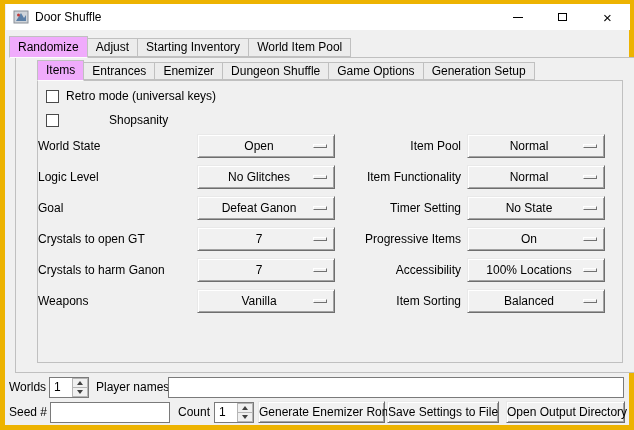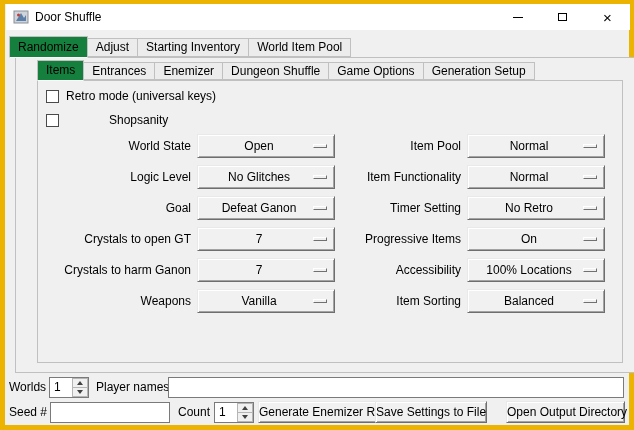--- a/index.html
+++ b/index.html
@@ -22,38 +22,38 @@
   .glyph-max { width:9px; height:8px; border:1px solid #000; display:block; }
   .glyph-close { font-size:15px; line-height:15px; }
 
   
   .client { position:absolute; left:0; top:26px; right:0; bottom:0; background:#f0f0f0; }
 
   
   .tabs { position:absolute; display:flex; align-items:flex-end; z-index:3; }
   .tabs1 { left:4px; top:5px; height:22px; }
   .tab { height:19px; line-height:17px; padding:0 8px; background:#ececec; border:1px solid #c0c0c0; margin-right:-1px; white-space:nowrap; cursor:default; }
-  .tab.sel { height:22px; line-height:20px; background:#15803d; border-bottom:1px solid #fcfcfc; margin-bottom:-1px; position:relative; z-index:4; }
+  .tab.sel { height:22px; line-height:20px; background:#f0abfc; border-bottom:1px solid #fcfcfc; margin-bottom:-1px; position:relative; z-index:4; }
   .pane { position:absolute; background:#f0f0f0; border:1px solid #c0c0c0; }
   .pane1 { left:3px; top:27px; width:631px; height:316px; z-index:1;margin-left:7px; }
   .tabs2 { left:21px; top:1px; height:21px; }
   .tab2 { height:18px; line-height:16px; }
   .tab2.sel { height:21px; line-height:19px; }
   .pane2 { left:21px; top:22px; width:586px; height:283px; z-index:1; }
 
   
   .chk-row { position:absolute; left:8px; display:flex; align-items:center; height:16px; cursor:default; }
   .chk-box { width:13px; height:13px; background:#fff; border:1px solid #4a4a4a; margin-right:7px; flex:0 0 auto; }
   .chk-1 { top:7px; }
   .chk-2 { top:31px;gap:43px; }
 
   
   .grid { position:absolute; left:0; top:49px; right:8px; }
   .srow { display:flex; align-items:center; height:31px; }
-  .l-lbl { width:153px; text-align:right; white-space:nowrap; }
+  .l-lbl { width:153px; text-align:left; white-space:nowrap; }
   .r-lbl { width:126px; text-align:right; white-space:nowrap; }
   .opt { position:relative; width:138px; height:24px; margin-left:6px; line-height:22px; text-align:center;
          background:#f1f1f1; border:1px solid; border-color:#e9e9e9 #6e6e6e #6e6e6e #e9e9e9;
          box-shadow: inset 1px 1px 0 #ffffff, inset -1px -1px 0 #a3a3a3; cursor:default; }
   .opt-text { position:relative; display:block; padding-right:14px; padding-left:0; }
   .opt-ind { position:absolute; right:7px; top:50%; margin-top:-2px; width:14px; height:4px;
              background:#f0f0f0; border:1px solid; border-color:#ffffff #707070 #707070 #ffffff; }
 
   
   .tk-btn { position:absolute; background:#f1f1f1; text-align:center; line-height:20px;
@@ -155,21 +155,21 @@
           </div>
 
           <div class="srow">
             <span class="l-lbl">Goal</span>
             <div class="opt">
               <span class="opt-text">Defeat Ganon</span>
               <span class="opt-ind"></span>
             </div>
             <span class="r-lbl">Timer Setting</span>
             <div class="opt">
-              <span class="opt-text">No Retro</span>
+              <span class="opt-text">No State</span>
               <span class="opt-ind"></span>
             </div>
           </div>
 
           <div class="srow">
             <span class="l-lbl">Crystals to open GT</span>
             <div class="opt">
               <span class="opt-text">7</span>
               <span class="opt-ind"></span>
             </div>
@@ -233,17 +233,17 @@
       <span class="spin-btns">
         <span class="spin-btn">
             <span class="tri-up"></span>
           </span>
         <span class="spin-btn">
             <span class="tri-down"></span>
           </span>
       </span>
     </div>
     <div class="tk-btn" style="left:253px; top:371px; width:127px; height:22px;">Generate Enemizer Rom</div>
-    <div class="tk-btn" style="left:370px; top:371px; width:112px; height:22px;">Save Settings to File</div>
+    <div class="tk-btn" style="left:382px; top:371px; width:112px; height:22px;">Save Settings to File</div>
     <div class="tk-btn" style="left:501px; top:371px; width:119px; height:22px;">Open Output Directory</div>
 
   </div>
 </div>
 
 </body></html>

